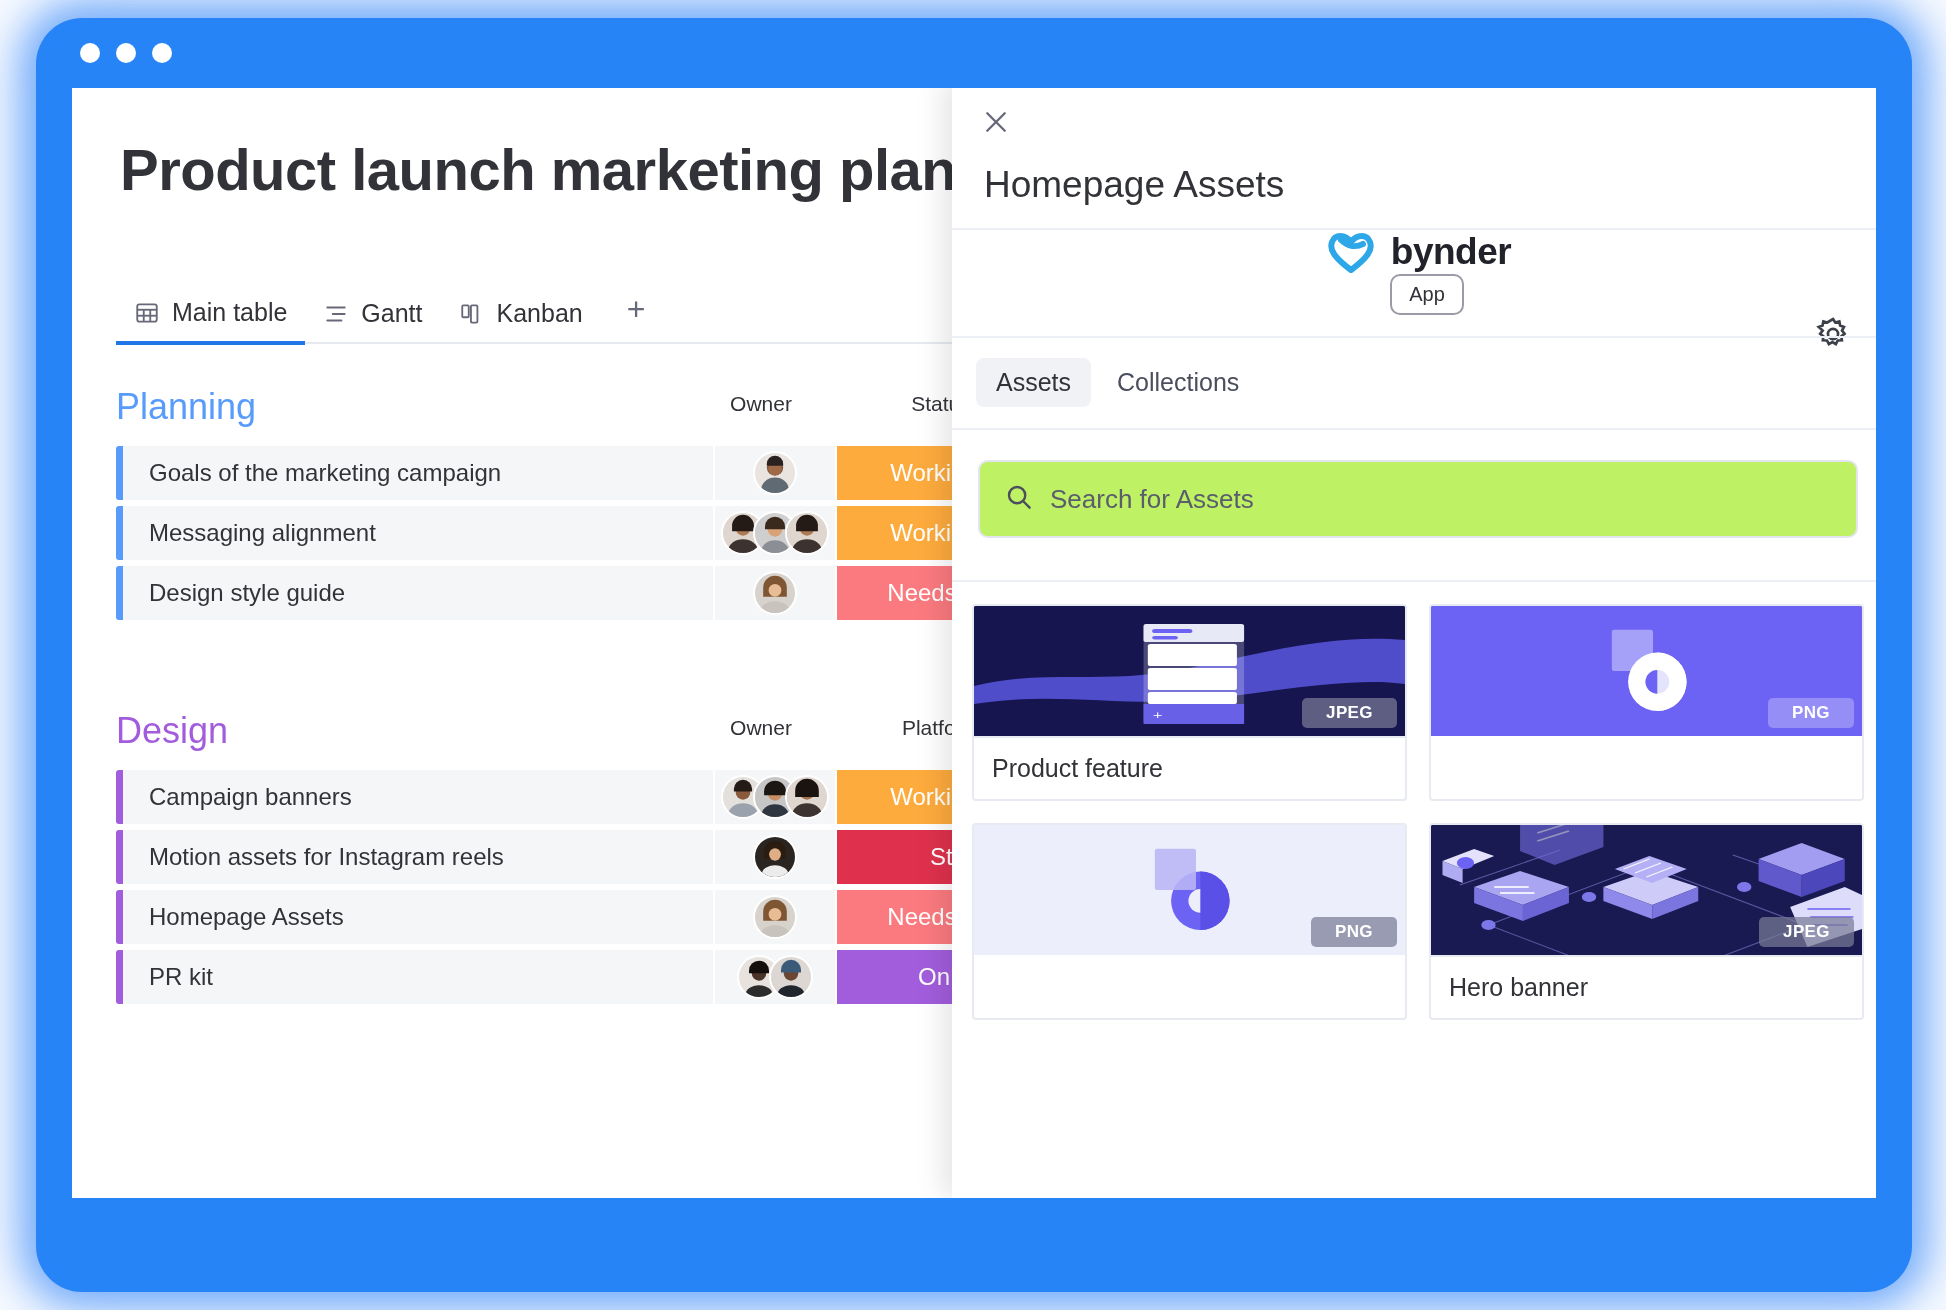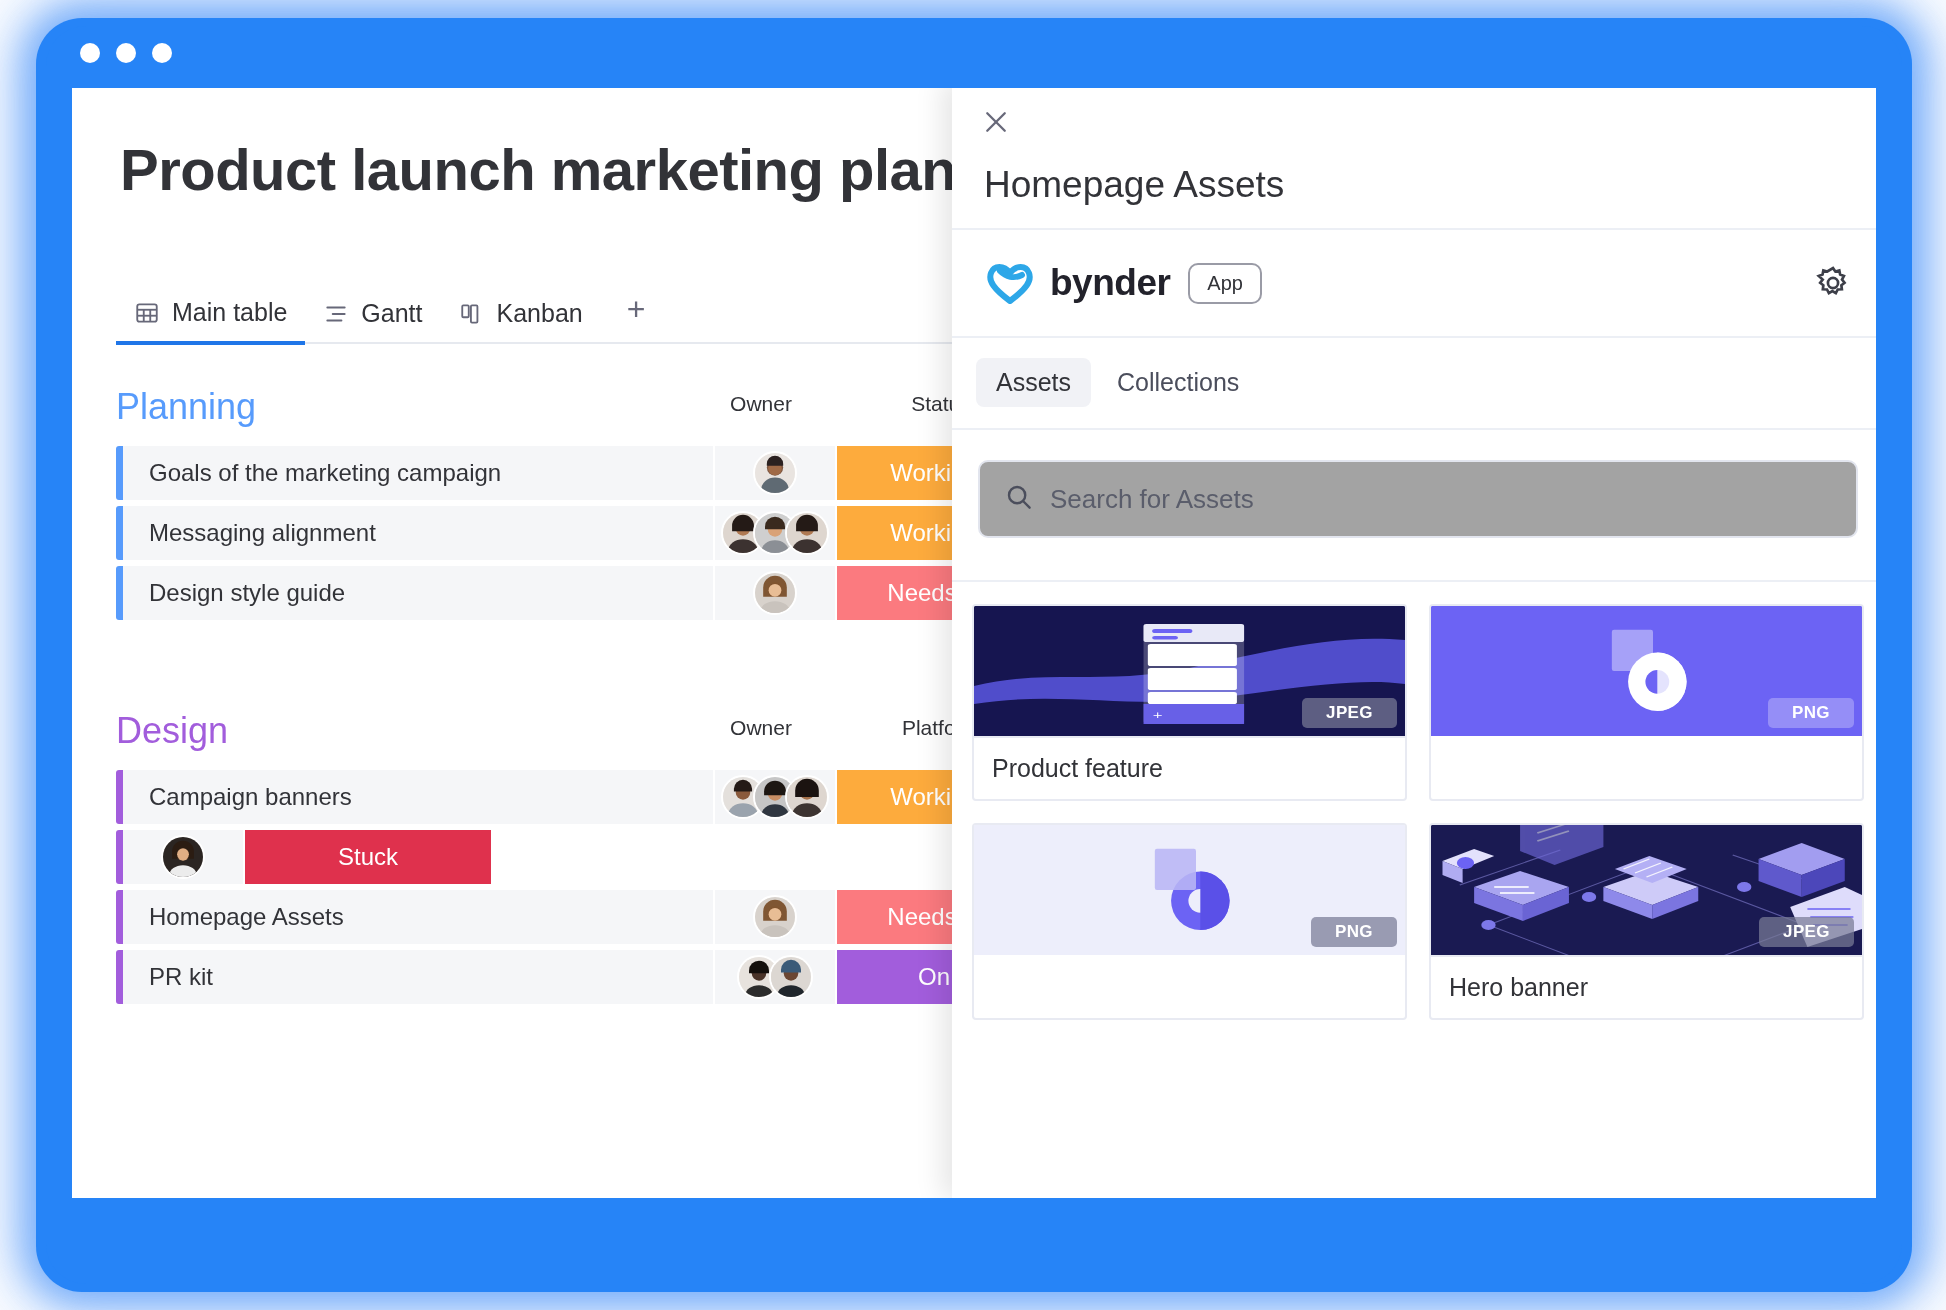--- a/index.html
+++ b/index.html
@@ -144,21 +144,21 @@
   #panel-title {
     position: absolute; left: 32px; top: 84px;
     font-size: 37px; color: #323338; font-weight: 400;
   }
   #panel-div1 {
     position: absolute; left: 0; top: 148px; width: 932px; height: 2px;
     background: #eceff5;
   }
   #app-bar {
     position: absolute; left: 0; top: 150px; width: 932px; height: 106px;
-    display: flex; align-items: center; padding: 0 32px;
+    display: flex; align-items: center; padding: 0 32px; flex-direction: column;
   }
   #bynder-logo { display: flex; align-items: center; gap: 14px; }
   #bynder-word { font-size: 37px; font-weight: 700; color: #22222b; letter-spacing: -0.5px; }
   #app-chip {
     margin-left: 18px;
     border: 2px solid #9a9ba6; border-radius: 10px;
     padding: 7px 17px; font-size: 20px; color: #323338;
   }
   #gear { margin-left: auto; color: #3d3f49; cursor: pointer; display: flex; }
   #panel-div2 {
@@ -180,21 +180,21 @@
   #panel-div3 {
     position: absolute; left: 0; top: 348px; width: 932px; height: 2px;
     background: #eceff5;
   }
 
   #search-wrap {
     position: absolute; left: 26px; top: 380px;
     width: 880px; height: 78px;
     border: 2px solid #e2e5ee; border-radius: 10px;
     display: flex; align-items: center; gap: 16px; padding: 0 24px;
-    background: #a3a3a3;
+    background: #bef264;
   }
   #search-input {
     border: 0; outline: none; flex: 1;
     font-size: 26px; color: #323338;
     font-family: "Liberation Sans", sans-serif; background: transparent;
   }
   #search-input::placeholder { color: #5a5d6b; }
 
   #panel-div4 {
     position: absolute; left: 0; top: 500px; width: 932px; height: 2px;
@@ -409,20 +409,21 @@
                     </svg>
                   </span>
               </span>
             </div>
             <div class="cell-status" style="background:#fdab3d;">
               <span>Working on it</span>
             </div>
           </div>
           <div class="row">
             <div class="accent"></div>
+            <div class="cell-name">Motion assets for Instagram reels</div>
             <div class="cell-owner">
               <span class="avatars">
                 <span class="av">
                     <svg class="face" viewBox="0 0 44 44">
                       <rect width="44" height="44" fill="#2b2522"></rect>
                       <circle cx="22" cy="18" r="8" fill="#d9a77e"></circle>
                       <path d="M10 16a12 12 0 0124 0v8H10z" fill="#2b1c12"></path>
                       <circle cx="22" cy="19" r="6.5" fill="#e0ae84"></circle>
                       <ellipse cx="22" cy="42" rx="15" ry="11" fill="#ececec"></ellipse>
                     </svg>

